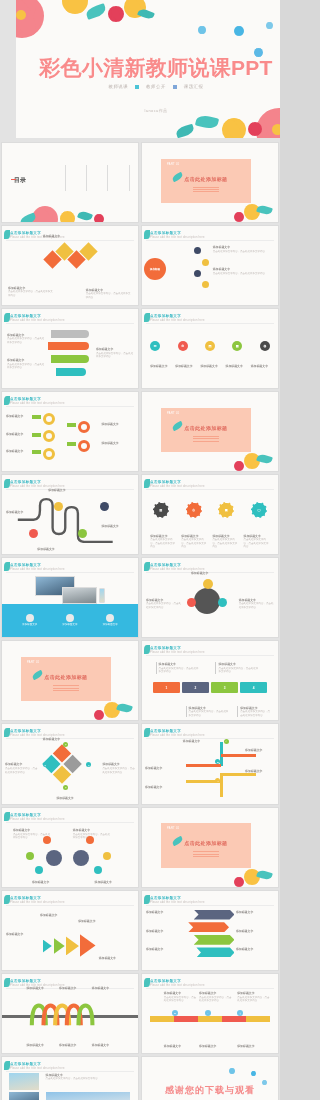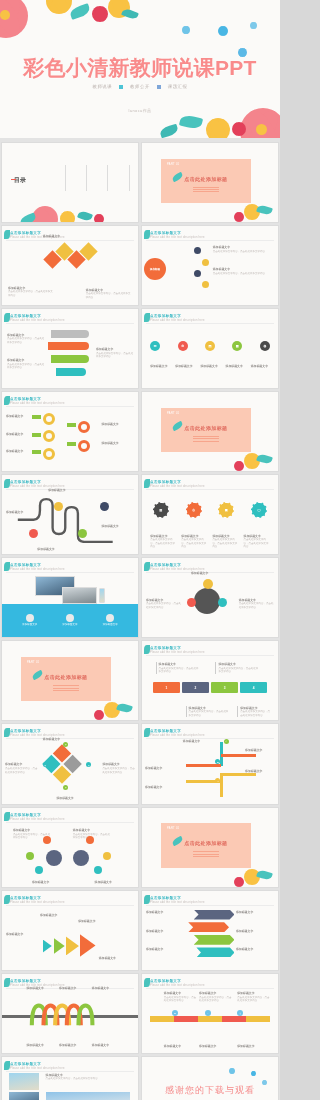--- a/index.html
+++ b/index.html
@@ -1,17 +1,17 @@
 <!DOCTYPE html>
 <html><head>
 <meta charset="utf-8">
 <style>
   * { box-sizing: border-box; margin:0; padding:0; }
   html,body { width:280px; background:#d8d8d8; font-family:"Liberation Sans", sans-serif; }
-  #page { position:relative; width:280px; height:1100px; background:#e3e3e3; overflow:hidden; }
+  #page { position:relative; width:280px; height:1100px; background:#e3e3e3; overflow:hidden;padding-left:16px; }
 
   
   .hero { position:relative; width:280px; height:138px; background:#fbfaf8; overflow:hidden; }
   .hero-title {
     position:absolute; left:0; right:0; top:54px; text-align:center;
     font-size:21px; font-weight:bold; letter-spacing:.3px; color:#f98b8b;
     text-shadow:0 1px 0 rgba(255,255,255,.6);
   }
   .hero-sub { position:absolute; left:0; right:0; top:84px; text-align:center;
               font-size:4.4px; color:#b9b0ac; letter-spacing:.6px; }
@@ -55,21 +55,21 @@
   .peach-lines i { display:block; width:26px; height:.8px; background:#f7a58c; margin:1.5px 0; }
 
   .tiny { font-size:2.4px; color:#b9b2af; line-height:1.45; letter-spacing:.1px; }
   .tiny b { display:block; font-size:2.8px; color:#8d8986; margin-bottom:.6px; }
 
   .circ { position:absolute; border-radius:50%; display:flex; align-items:center;
           justify-content:center; color:#fff; font-size:3.2px; font-weight:bold; }
   .ring { position:absolute; border-radius:50%; }
 
   .thanks-title { position:absolute; left:0; right:0; top:34%; text-align:center;
-                  font-size:9px; font-weight:normal; color:#f58a8a; letter-spacing:1px; }
+                  font-size:9px; font-weight:bold; color:#f58a8a; letter-spacing:1px; }
 
   .photo { position:absolute; background:linear-gradient(160deg,#8fb8d6,#3d5a73); }
   .photo.sun { background:linear-gradient(175deg,#8fc3e8 0%,#cfe0ea 38%,#f3c07a 58%,#8c6a4a 100%); }
   .photo.sea { background:linear-gradient(170deg,#9fd5ef,#e2dcc8); }
   .photo.gry { background:linear-gradient(170deg,#cfd6da,#7d878c); }
 
   .blueband { position:absolute; left:0; right:0; bottom:0; height:42%; background:#35b9e0; }
 </style>
 </head>
 <body>

